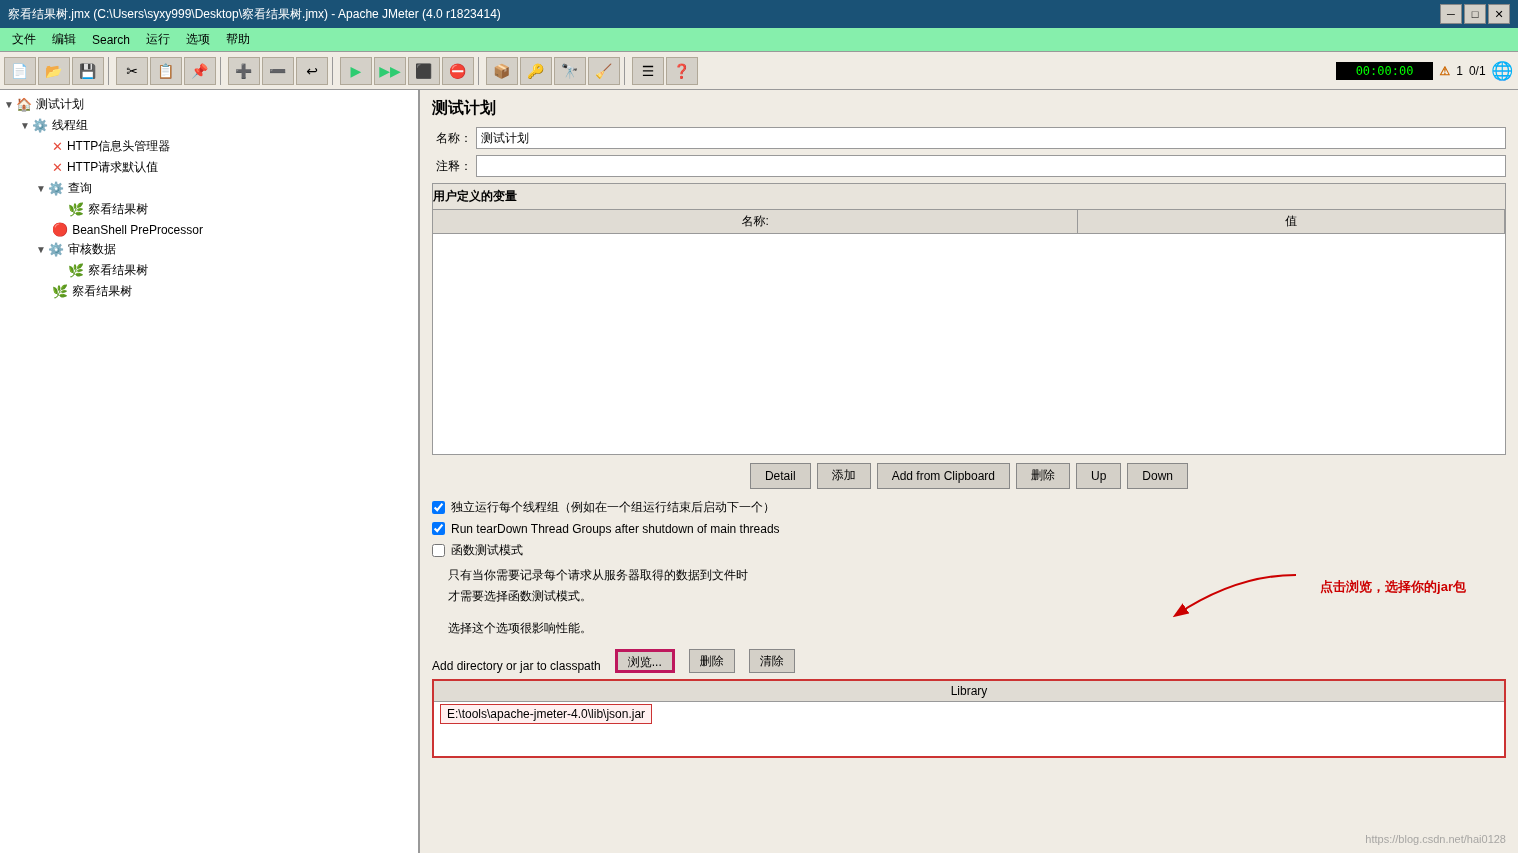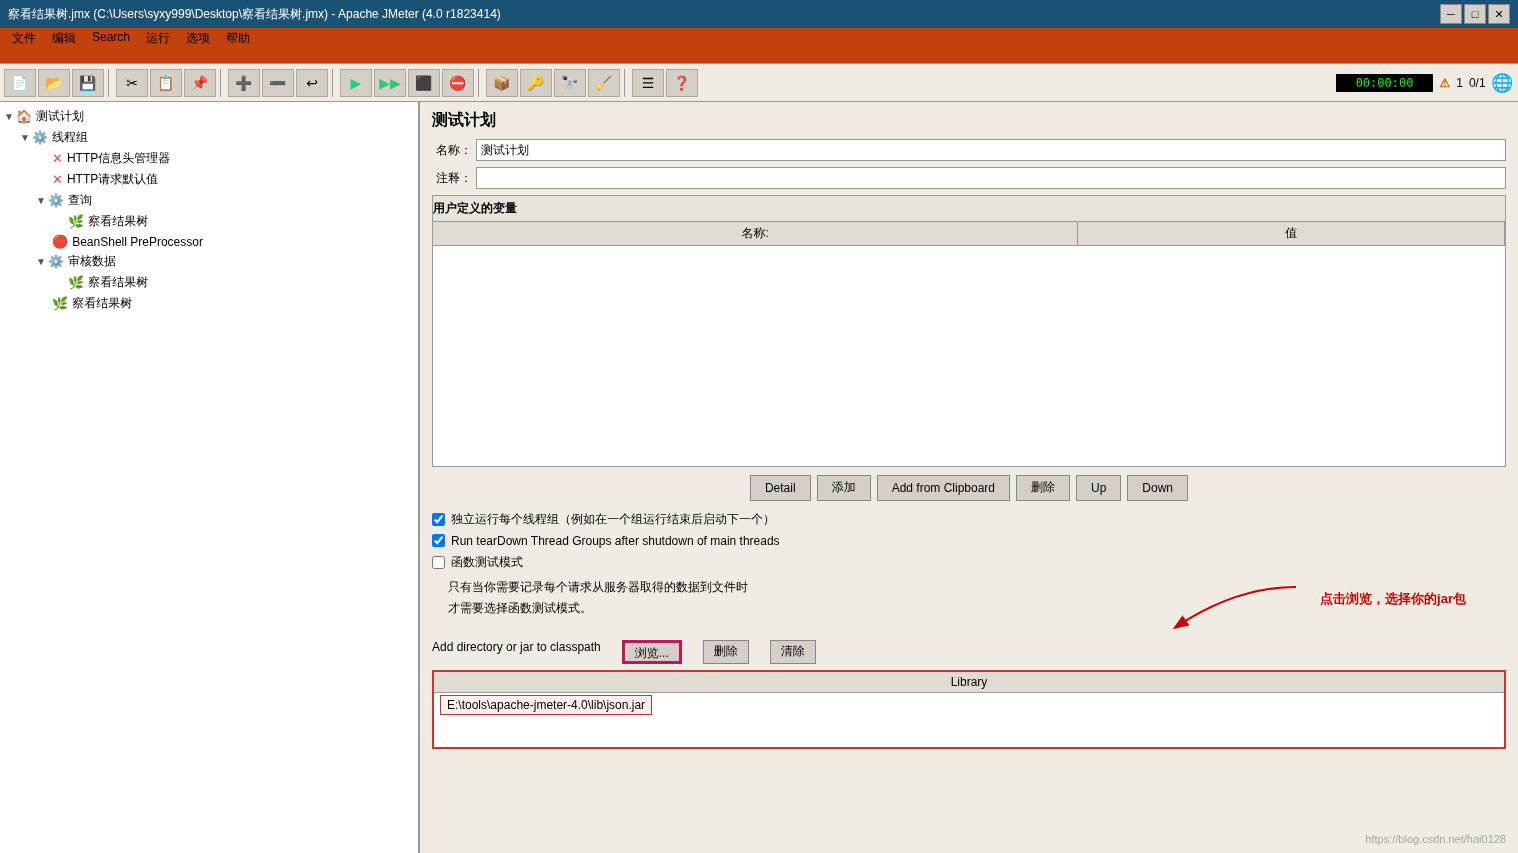--- a/index.html
+++ b/index.html
@@ -22,24 +22,25 @@
       width: 22px; height: 20px;
       background: #d4d0c8;
       border: 1px solid #888;
       cursor: pointer;
       display: flex; align-items: center; justify-content: center;
       font-size: 11px; color: #000;
     }
 
     
     .menu-bar {
-      background: #c2410c;
+      background: #86efac;
       border-bottom: 1px solid #999;
-      height: 36px;
-      display: flex;
+      height: 24px;
+      display: flex;
+      align-items: center;
       padding: 0 4px;
     }
     .menu-item {
       padding: 2px 8px;
       cursor: pointer;
       font-size: 12px;
       color: #000;
     }
 
     
@@ -208,22 +209,22 @@
       font-size: 13px;
       font-weight: bold;
       position: absolute;
       right: 40px;
       top: 10px;
     }
 
     
     .classpath-row {
       display: flex;
-      align-items: flex-start;
-      gap: 21px;
+      align-items: flex-end;
+      gap: 14px;
       margin-bottom: 6px;
     }
     .classpath-label { font-size: 12px; color: #000; }
     .cp-btn {
       padding: 2px 10px;
       background: #d4d0c8;
       border: 1px solid #888;
       cursor: pointer;
       font-size: 12px;
       height: 24px;
@@ -448,20 +449,21 @@
 
     <div class="check-row">
       <input type="checkbox" id="cb3" style="">
       <label for="cb3" class="check-label">函数测试模式</label>
     </div>
 
     <div class="desc-text annotation-area">
       <div>只有当你需要记录每个请求从服务器取得的数据到文件时</div>
       <div>才需要选择函数测试模式。</div>
       <div style="height:10px;"></div>
+      <div>选择这个选项很影响性能。</div>
 
       <svg width="200" height="60" style="position:absolute; right:190px; top:0px;">
         <defs>
           <marker id="arrowhead" markerWidth="8" markerHeight="6" refX="6" refY="3" orient="auto">
             <polygon points="0 0, 8 3, 0 6" fill="#cc0000"></polygon>
           </marker>
         </defs>
         <path d="M 180,10 Q 120,10 60,50" stroke="#cc0000" stroke-width="2" fill="none" marker-end="url(#arrowhead)"></path>
       </svg>
       <span class="annotation-text">点击浏览，选择你的jar包</span>

